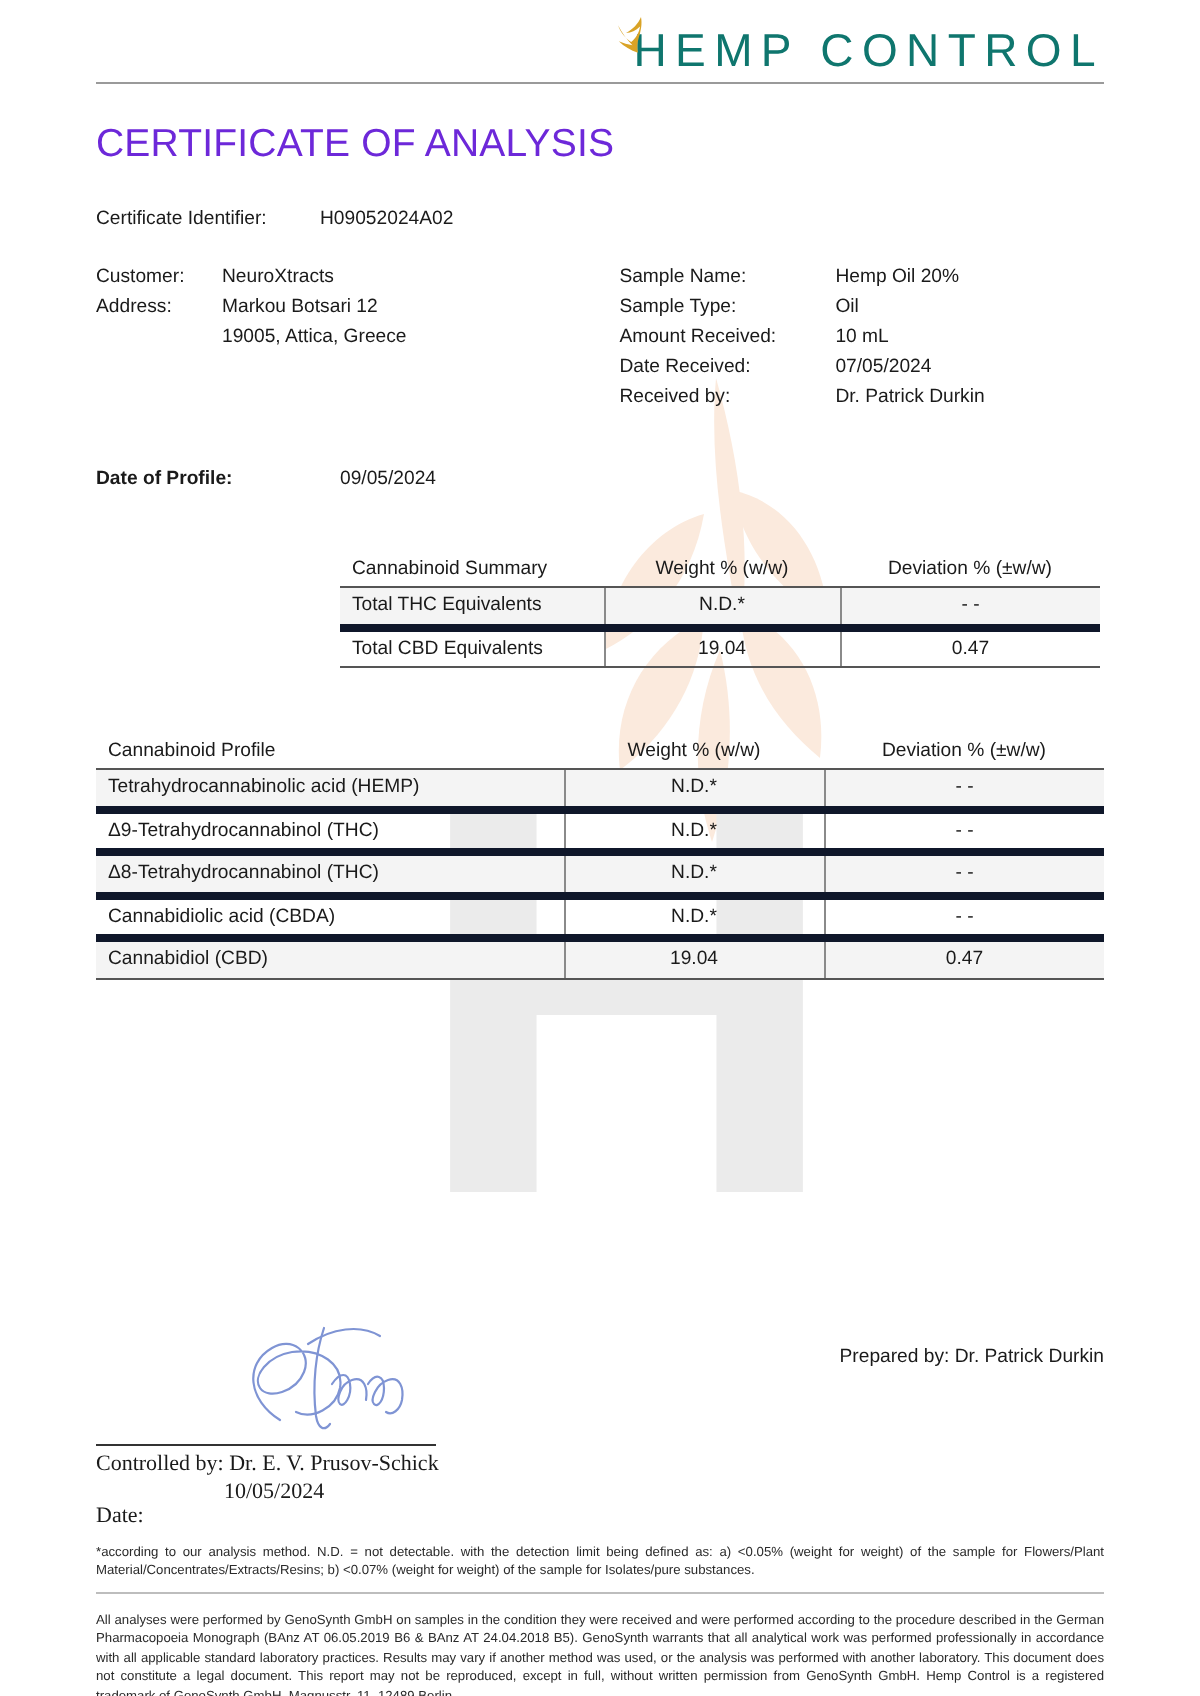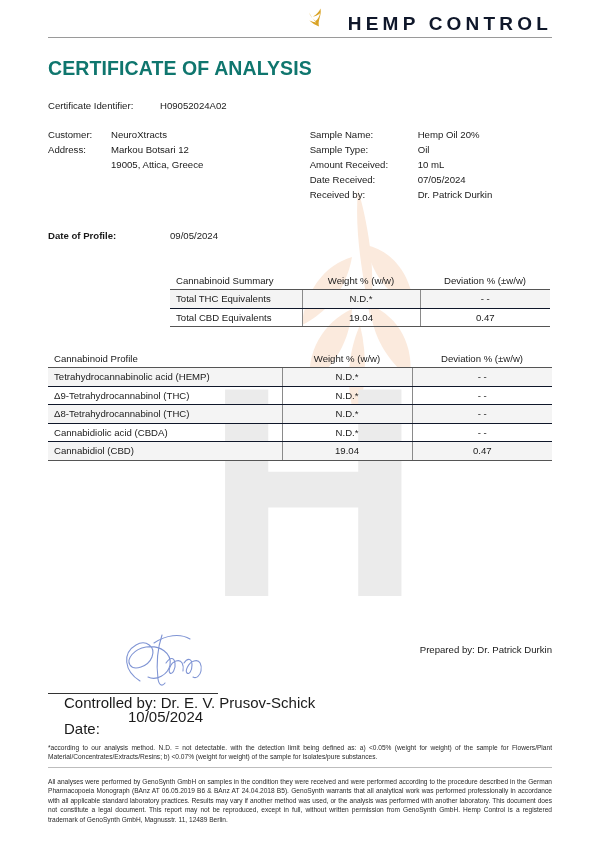--- a/index.html
+++ b/index.html
@@ -66,45 +66,45 @@
     position: relative;
   }
   .logo-leaf {
     position: absolute;
     right: 228px;
     top: -6px;
     width: 18px;
     height: 20px;
   }
   .logo-text {
-    font-size: 19px;
-    font-weight: bold;
+    font-size: 23px;
+    font-weight: normal;
     letter-spacing: 4.2px;
-    color: #0f172a;
+    color: #0f766e;
     line-height: 1;
     font-family: "Liberation Sans", sans-serif;
   }
   .logo-url {
     margin-top: 7px;
     font-size: 9.5px;
     color: #3a3a3a;
     letter-spacing: 0.1px;
   }
   .header-rule {
     margin-top: 4px;
     border-top: 1px solid #9a9a9a;
   }
 
   
   .title {
     margin-top: 19px;
     font-size: 19.5px;
-    font-weight: bold;
+    font-weight: normal;
     letter-spacing: 0.1px;
-    color: #0f766e;
+    color: #6d28d9;
   }
 
   
   .info-line {
     display: flex;
     font-size: 9.6px;
     line-height: 15px;
   }
   .id-block { margin-top: 18px; }
   .id-label  { width: 112px; }
@@ -130,33 +130,33 @@
   table {
     border-collapse: collapse;
     font-size: 9.6px;
   }
   .tbl-summary {
     margin-top: 30px;
     margin-left: 122px;
     width: 380px;
   }
   .tbl-profile {
-    margin-top: 24px;
+    margin-top: 34px;
     width: 504px;
   }
   thead th {
     font-weight: normal;
     text-align: left;
     padding: 2px 6px 3px 6px;
     border-bottom: 1px solid #555;
     white-space: nowrap;
   }
   tbody td {
     padding: 3px 6px 3.5px 6px;
-    border-bottom: 1px solid #0f172a;
+    border-bottom: 4px solid #0f172a;
   }
   tbody tr:last-child td { border-bottom: 1px solid #555; }
   tbody tr.shaded td { background: #f4f4f4; }
 
   .c-name { text-align: left; }
   .c-val  { text-align: center; width: 118px; border-left: 1px solid #8a8a8a; }
   .c-dev  { text-align: center; width: 130px; border-left: 1px solid #8a8a8a; }
   thead th.c-val, thead th.c-dev { text-align: center; border-left: none; }
 
   .tbl-profile .c-val { width: 130px; }
@@ -184,23 +184,24 @@
   .sig-line {
     position: absolute;
     left: 0;
     top: 62px;
     width: 170px;
     border-top: 1px solid #333;
   }
   .sig-text {
     position: absolute;
     top: 65px;
-    left: 16px;
-    font-size: 15px;
+    left: 0;
+    font-size: 11px;
     line-height: 14.5px;
+    font-family: Liberation Serif, serif;
   }
   .sig-text .row { display: flex; }
   .sig-date-lbl { width: 64px; margin-top: 12px; }
 
   
   .footer { margin-top: 26px; }
   .footnote {
     font-size: 6.6px;
     line-height: 9.5px;
     text-align: justify;

